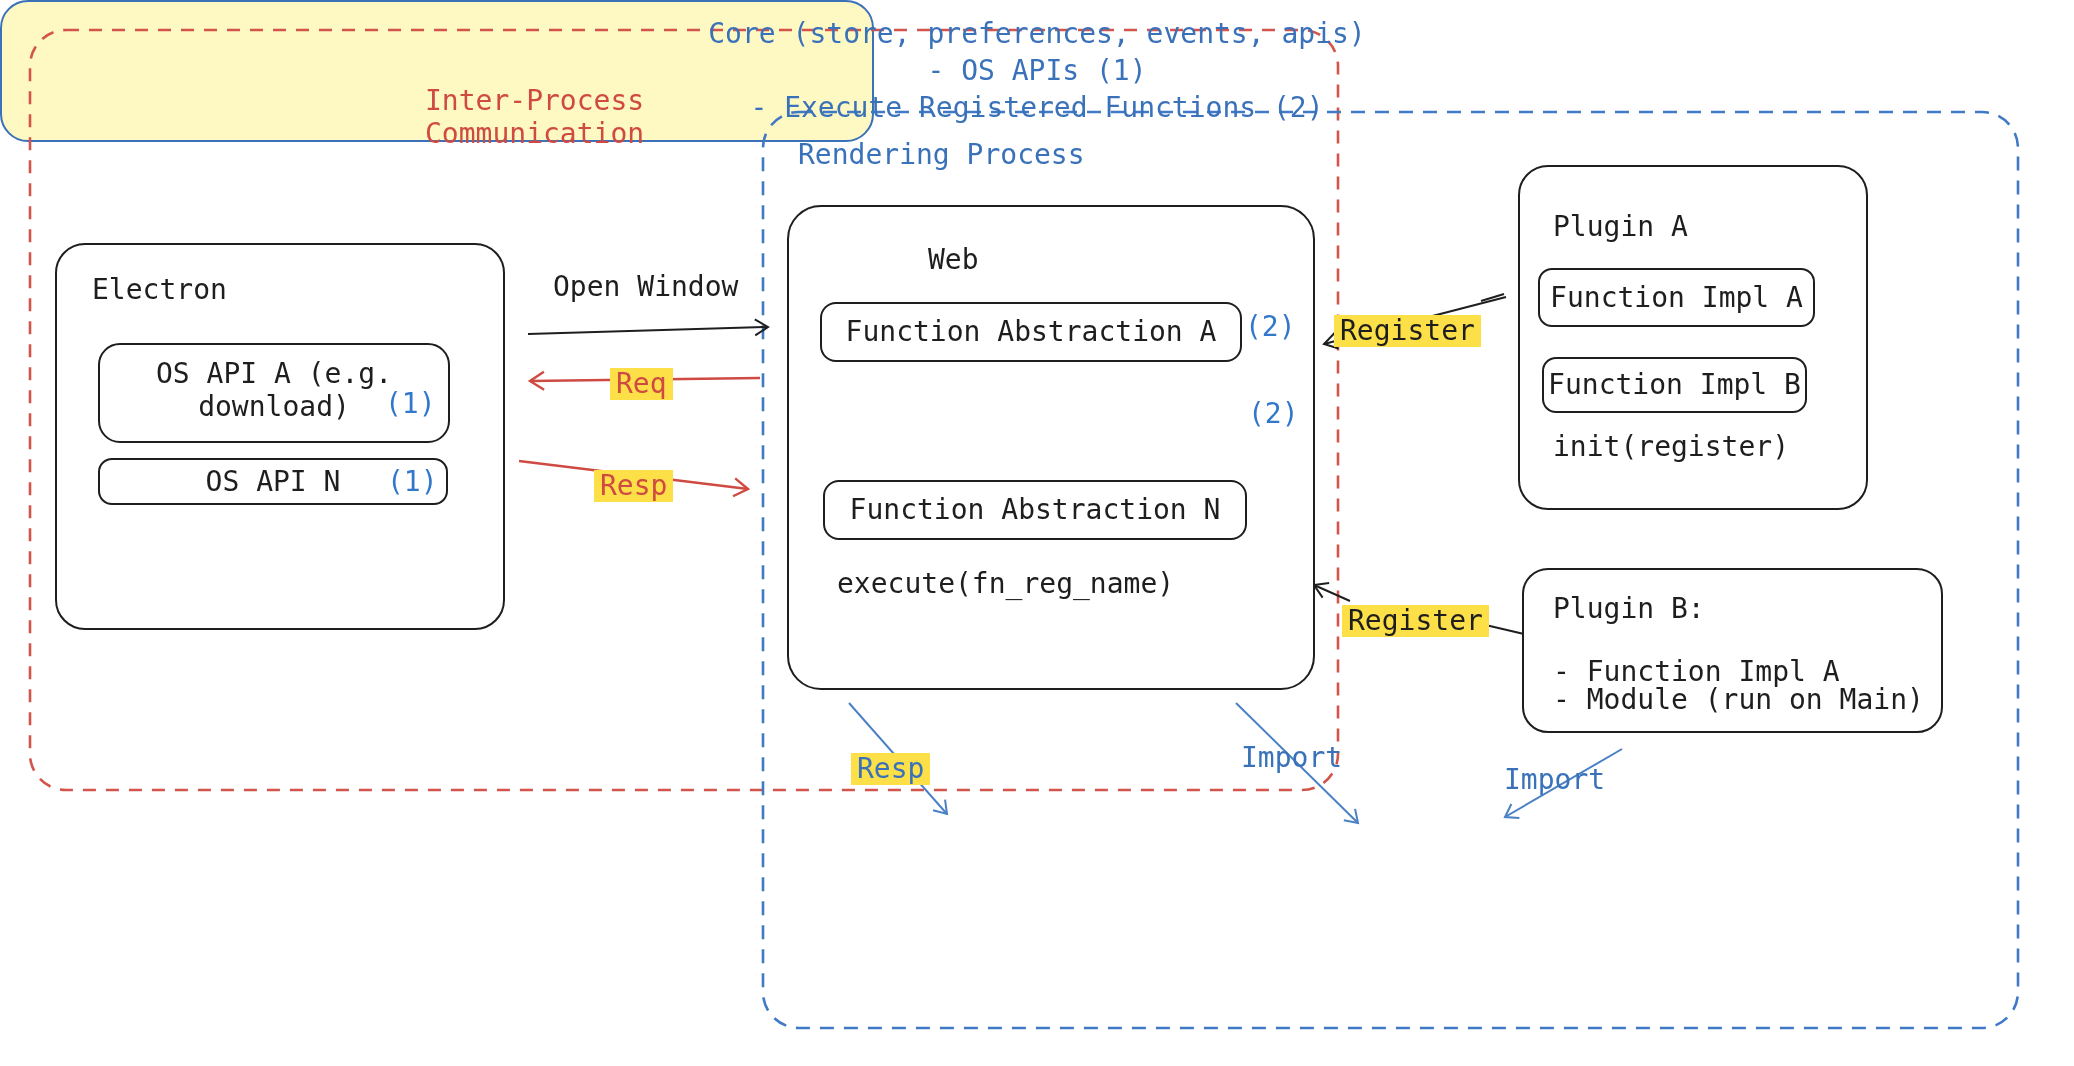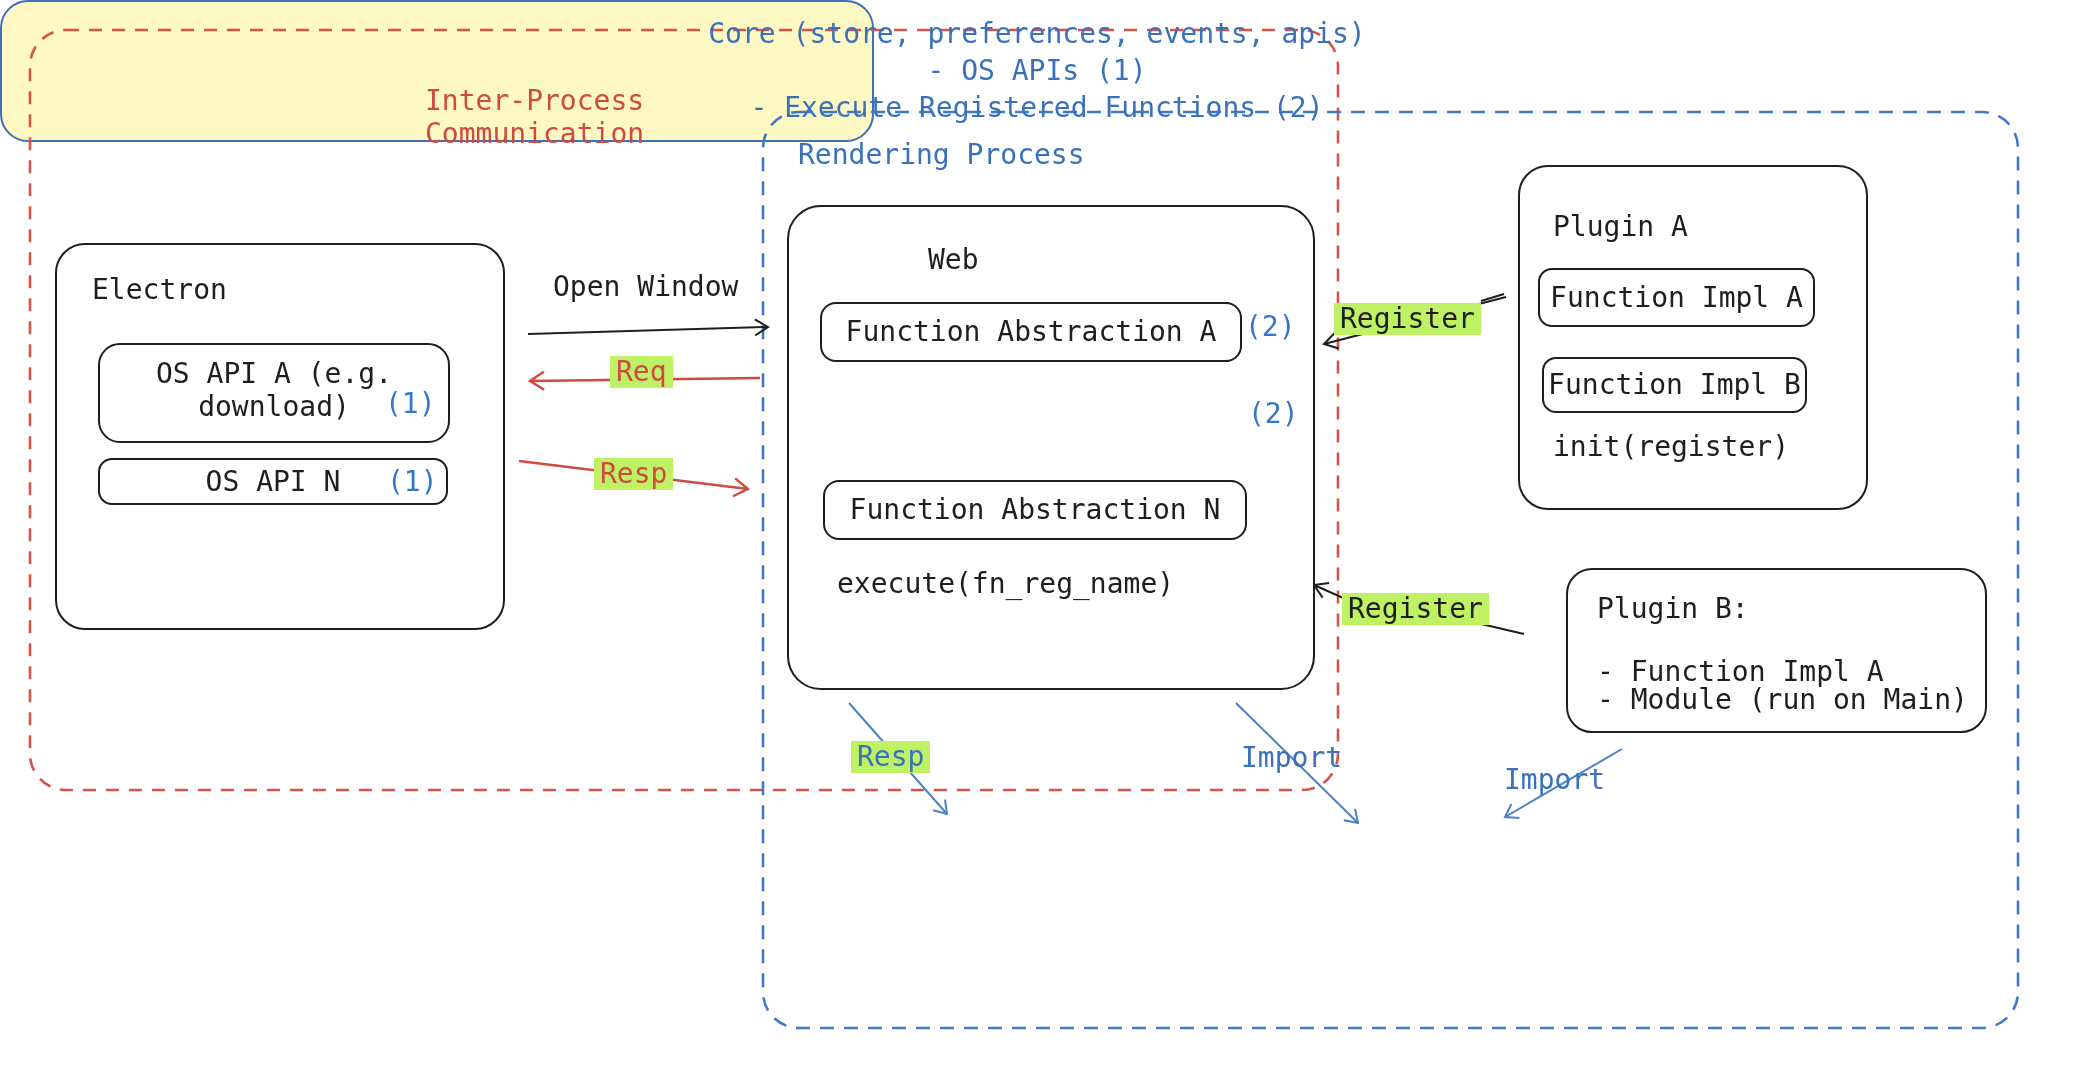--- a/index.html
+++ b/index.html
@@ -5,21 +5,21 @@
   html,body{margin:0;padding:0;background:#ffffff;}
   #canvas{
     position:relative;width:2074px;height:1066px;background:#ffffff;overflow:hidden;
     font-family:"DejaVu Sans Mono","Liberation Mono",monospace;color:#1e1e1e;
   }
   #overlay{position:absolute;left:0;top:0;width:2074px;height:1066px;}
 
   .box{position:absolute;border:2.2px solid #1e1e1e;background:#ffffff;box-sizing:border-box;}
   .flexc{display:flex;align-items:center;justify-content:center;}
   .lbl{position:absolute;font-size:28px;line-height:1;white-space:pre;}
-  .bg{background:#bef264;padding:2px 6px;}
+  .bg{background:#fde047;padding:2px 6px;margin-top:12px;}
   .red{color:#cf4a42;}
   .blue{color:#3a72ba;}
   .badge{position:absolute;font-size:28px;line-height:1;color:#3277cc;white-space:pre;}
   .boxtext{font-size:28px;line-height:1;white-space:pre;}
 
   
   #ipc-label{left:425px;top:84px;line-height:33px;white-space:pre-line;}
   #rp-label{left:798px;top:141px;}
 
   
@@ -44,21 +44,21 @@
   #fa-b-badge{left:1248px;top:400px;}
 
   
   #plugin-a-box{left:1518px;top:165px;width:350px;height:345px;border-radius:30px;}
   #plugin-a-title{position:absolute;left:33px;top:46px;font-size:28px;line-height:1;white-space:pre;}
   #init-label{position:absolute;left:33px;top:266px;font-size:28px;line-height:1;white-space:pre;}
   #impl-a-box{left:1538px;top:268px;width:277px;height:59px;border-radius:14px;}
   #impl-b-box{left:1542px;top:357px;width:265px;height:56px;border-radius:14px;}
 
   
-  #plugin-b-box{left:1522px;top:568px;width:421px;height:165px;border-radius:26px;margin-left:44px;}
+  #plugin-b-box{left:1522px;top:568px;width:421px;height:165px;border-radius:26px;}
   .pb-line{position:absolute;left:29px;font-size:28px;line-height:1;white-space:pre;}
   #pb-l1{top:25px;} #pb-l2{top:88px;} #pb-l3{top:116px;}
 
   
   #core-box{left:928px;top:833px;width:874px;height:142px;border-radius:28px;border:2.4px solid #3a71b8;background:#fef9c3;box-sizing:border-box;}
   #core-text{position:absolute;left:0;right:0;top:15px;text-align:center;color:#3a72ba;font-size:28px;line-height:37px;white-space:pre-line;}
 
   
   #open-window-label{left:553px;top:273px;}
   #req-label{left:610px;top:356px;}

